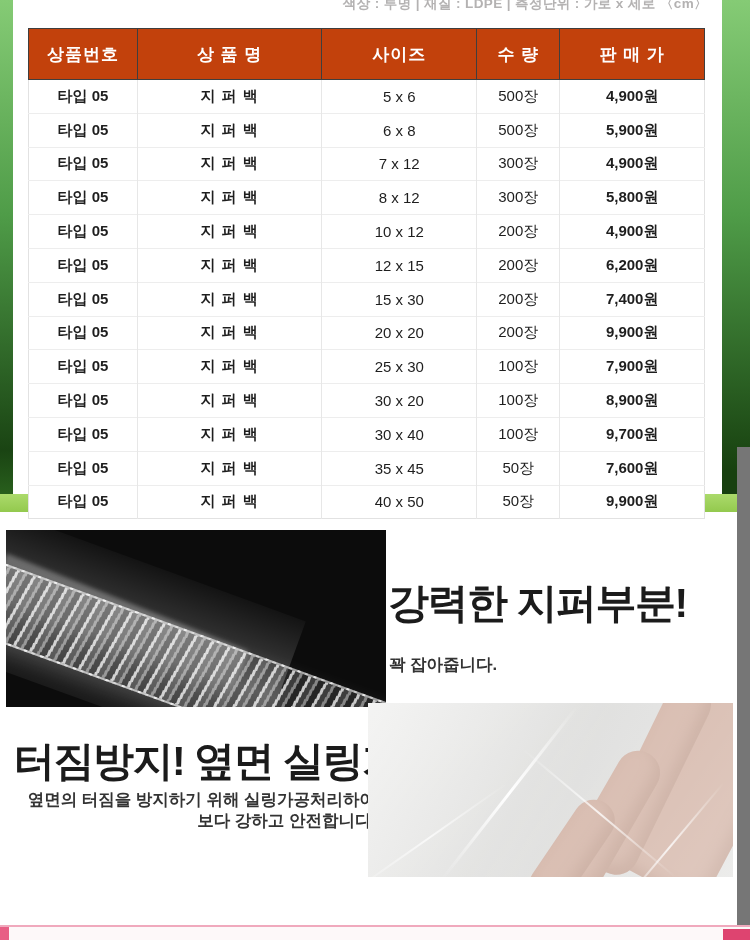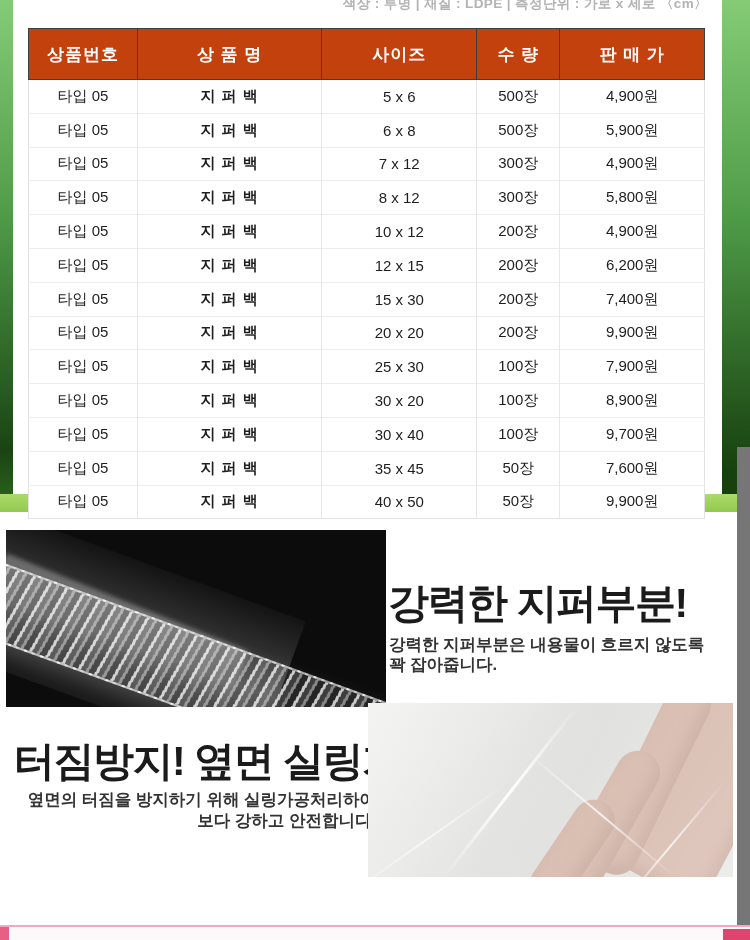--- a/index.html
+++ b/index.html
@@ -22,21 +22,21 @@
   table.price{border-collapse:collapse;width:677px;table-layout:fixed;
     border:1px solid #e2e2e2;}
   table.price th{
     background:#c2410c;color:#ffffff;font-size:17px;font-weight:bold;
     height:48px;letter-spacing:1px;border:1px solid #3f3e3e;}
   table.price td{
     height:30.8px;text-align:center;vertical-align:middle;font-size:15px;
     color:#1e1e1e;border-top:1px solid #ededed;border-left:1px solid #e7e7e7;
     background:#ffffff;}
   table.price td:first-child{border-left:none;}
-  td.c-no,td.c-price{color:#e8121a;font-weight:normal;}
+  td.c-no,td.c-price{color:#e8121a;font-weight:bold;}
   td.c-name{letter-spacing:1px;font-weight:bold;}
   col.w-no{width:16.1%;} col.w-name{width:27.3%;} col.w-size{width:22.9%;}
   col.w-qty{width:12.3%;} col.w-price{width:21.4%;}
   
   .photo1{position:absolute;left:6px;top:530px;width:380px;height:177px;
     background:#0c0c0c;overflow:hidden;}
   .photo1 .film{position:absolute;left:-36px;top:-26px;width:330px;height:150px;
     transform:rotate(20deg);transform-origin:left center;
     background:linear-gradient(180deg,rgba(255,255,255,.03) 0%,rgba(255,255,255,.25) 55%,rgba(255,255,255,.06) 100%);}
   .photo1 .zipband{position:absolute;left:-50px;top:18px;width:500px;height:72px;
@@ -206,21 +206,21 @@
     </table>
   </div>
 
   <div class="photo1">
     <div class="film"></div>
     <div class="zipband"></div>
     <div class="edge-glow"></div>
   </div>
   <div class="feat-title t1">강력한 지퍼부분!</div>
   <div class="feat-desc d1">
-    <span>강력한 지퍼부분은 내용물이 흐르지 않도록</span><br>
+    <br>
     <span>꽉 잡아줍니다.</span>
   </div>
 
   <div class="feat-title t2">터짐방지! 옆면 실링가공!</div>
   <div class="feat-desc d2">
     <span>옆면의 터짐을 방지하기 위해 실링가공처리하여</span><br>
     <span>보다 강하고 안전합니다.</span>
   </div>
   <div class="photo2">
     <div class="finger f1"></div>

